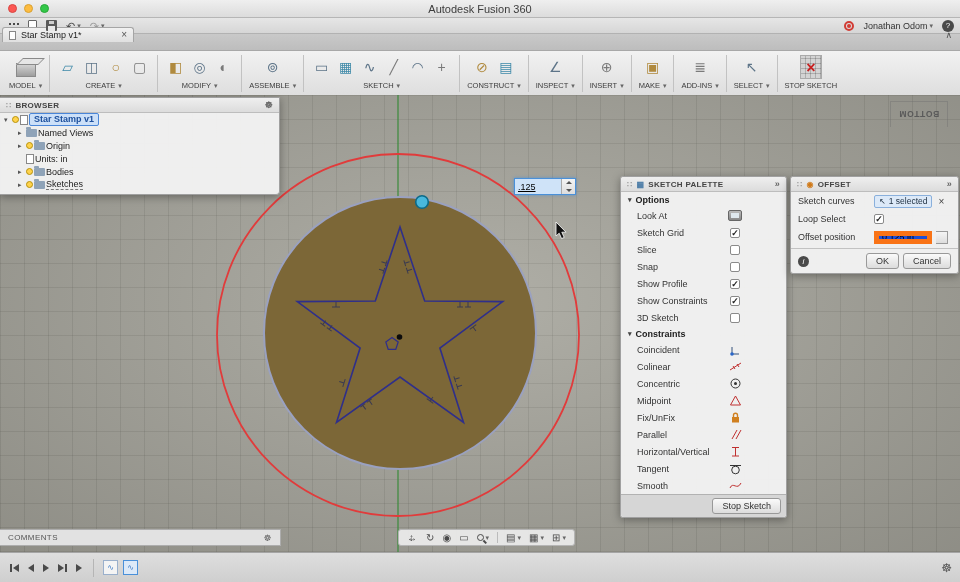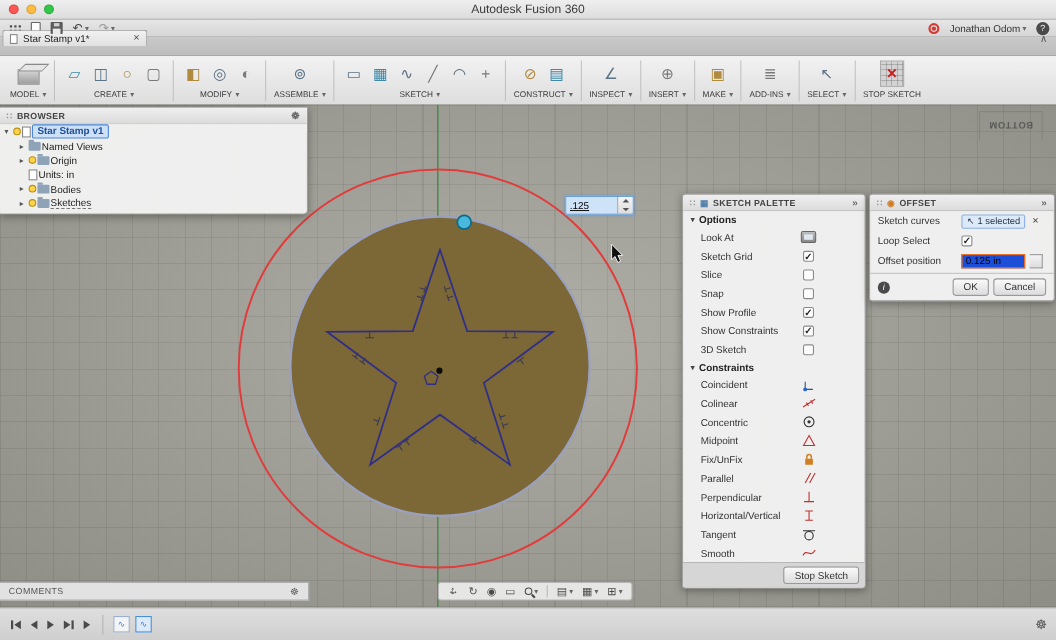--- a/index.html
+++ b/index.html
@@ -117,21 +117,21 @@
          font-size:9px; color:#333; padding:1px 9px; line-height:12px; }
 
   
   #offsetdlg { left:790px; top:81px; width:169px; }
   .o-row { display:flex; align-items:center; height:18px; padding:0 7px; gap:4px; }
   .o-lbl { flex:0 0 72px; }
   .badge { display:flex; align-items:center; gap:3px; background:#dce9f8; border:1px solid #8ab0dc; border-radius:2px;
            padding:0 4px; height:13px; font-size:8.5px; color:#234; }
   .badge .cursor-g { font-size:8px; }
   .o-close { margin-left:2px; font-size:10px; color:#444; }
-  .o-input { width:58px; height:13px; border:1px solid #f97316; background:#1d4ed8; font-size:9px; padding:0 3px;
+  .o-input { width:58px; height:13px; border:5px solid #f97316; background:#1d4ed8; font-size:9px; padding:0 3px;
              font-family:"Liberation Sans",sans-serif; outline:none; }
   .o-spin { width:12px; height:13px; display:flex; flex-direction:column; border:1px solid #9a9a9a; border-left:none; background:linear-gradient(#f4f4f4,#ddd); }
   .o-footer { display:flex; align-items:center; gap:4px; border-top:1px solid #c2c2c2; margin-top:2px; padding:4px 7px; }
   .i-info { width:11px; height:11px; border-radius:50%; background:#4a4a4a; color:#fff; font-size:8px; font-style:italic;
             line-height:11px; text-align:center; }
   .o-footer .spacer { flex:1; }
 
   
   #commentsbar { position:absolute; left:0; top:434px; width:281px; height:17px; background:#e2e2e2;
                  border:1px solid #adadad; border-left:none; display:flex; align-items:center; padding:0 8px;
@@ -543,28 +543,20 @@
             <rect x="3" y="6" width="7" height="5.5" fill="#d08020"></rect>
             <path d="M4.5,6 V4.2 a2,2 0 0 1 4,0 V6" stroke="#d08020" fill="none" stroke-width="1.4"></path>
           </svg>
         </span>
     </div>
     <div class="p-row">
       <span class="lbl">Parallel</span>
       <span class="cicon">
           <svg width="13" height="13">
             <path d="M3,11 L8,2 M7,11 L12,2" stroke="#c03030"></path>
-          </svg>
-        </span>
-    </div>
-    <div class="p-row">
-      <span class="lbl">Perpendicular</span>
-      <span class="cicon">
-          <svg width="13" height="13">
-            <path d="M2,11 L11,11 M6.5,11 L6.5,2" stroke="#c03030"></path>
           </svg>
         </span>
     </div>
     <div class="p-row">
       <span class="lbl">Horizontal/Vertical</span>
       <span class="cicon">
           <svg width="13" height="13">
             <path d="M3,2.5 L10,2.5 M3,11 L10,11 M6.5,2.5 L6.5,11" stroke="#c03030"></path>
           </svg>
         </span>

